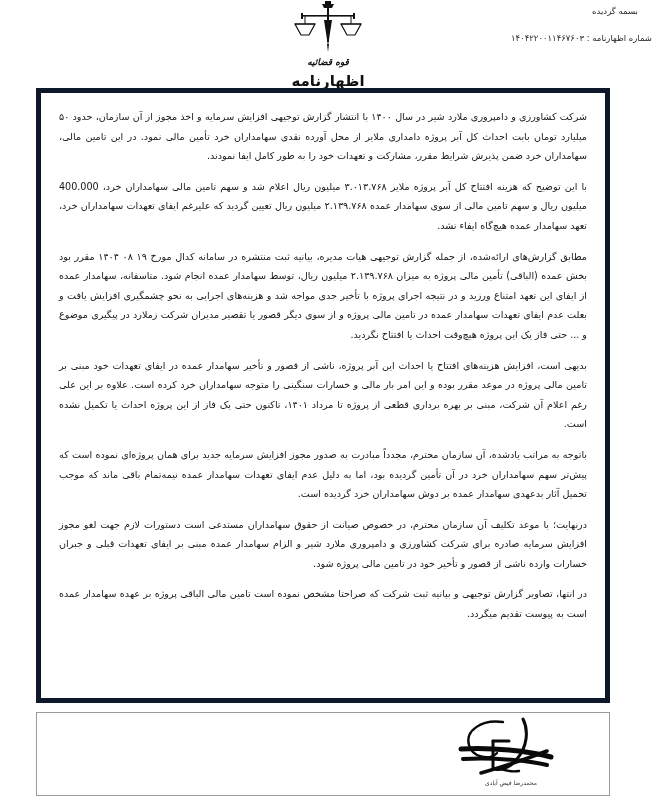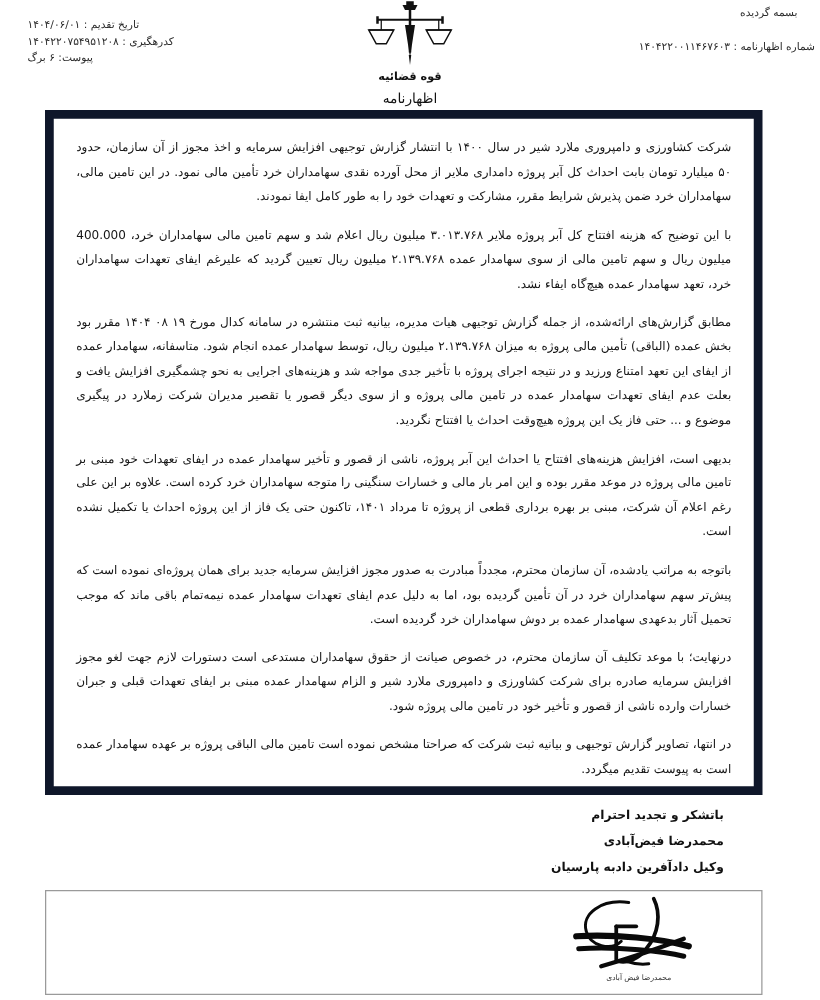--- a/index.html
+++ b/index.html
@@ -57,36 +57,37 @@
     margin: 0 auto;
     width: 120px;
     text-align: center;
   }
   .emblem-wrap svg { display: block; margin: 0 auto; }
   .emblem-label {
     font-size: 9px;
     font-weight: bold;
     margin-top: 1px;
     color: #111;
+    font-style: italic;
   }
   .emblem-sub {
-    font-size: 11px;
-    font-weight: normal;
+    font-size: 15px;
+    font-weight: bold;
     margin-top: 5px;
     color: #111;
   }
 
   
   .doc-box {
     position: absolute;
     top: 88px;
     right: 46px;
     left: 36px;
-    height: 548px;
-    border: 7px solid #0f172a;
+    height: 615px;
+    border: 5px solid #0f172a;
     box-sizing: border-box;
     padding: 14px 18px 6px 18px;
     background: #fff;
   }
   .para {
     font-size: 9.6px;
     line-height: 19.6px;
     text-align: justify;
     text-align-last: right;
     margin: 0 0 11px 0;
@@ -135,34 +136,20 @@
 
 <div class="header">
 
   <div class="basmala">بسمه گردیده</div>
 
   <div class="decl-no">
     <span>شماره اظهارنامه :</span>
     <span>۱۴۰۴۲۲۰۰۱۱۴۶۷۶۰۳</span>
   </div>
 
-  <div class="meta-left">
-    <div>
-      <span>تاریخ تقدیم :</span>
-      <span>۱۴۰۴/۰۶/۰۱</span>
-    </div>
-    <div>
-      <span>کدرهگیری :</span>
-      <span>۱۴۰۴۲۲۰۷۵۴۹۵۱۲۰۸</span>
-    </div>
-    <div>
-      <span>پیوست:</span>
-      <span>۶ برگ</span>
-    </div>
-  </div>
 
   <div class="emblem-wrap">
     <span>
       <svg width="74" height="56" viewBox="0 0 74 56">
 
         <path d="M34 1 h6 v3 h-6 z" fill="#111"></path>
         <path d="M31 4 h12 l-2 4 h-8 z" fill="#111"></path>
 
         <rect x="36" y="8" width="2" height="34" fill="#111"></rect>
 
@@ -191,25 +178,20 @@
 
 <div class="doc-box">
   <p class="para">شرکت کشاورزی و دامپروری ملارد شیر در سال ۱۴۰۰ با انتشار گزارش توجیهی افزایش سرمایه و اخذ مجوز از آن سازمان، حدود ۵۰ میلیارد تومان بابت احداث کل آبر پروژه دامداری ملایر از محل آورده نقدی سهامداران خرد تأمین مالی نمود. در این تامین مالی، سهامداران خرد ضمن پذیرش شرایط مقرر، مشارکت و تعهدات خود را به طور کامل ایفا نمودند.</p>
   <p class="para">با این توضیح که هزینه افتتاح کل آبر پروژه ملایر ۳.۰۱۳.۷۶۸ میلیون ریال اعلام شد و سهم تامین مالی سهامداران خرد، 400.000 میلیون ریال و سهم تامین مالی از سوی سهامدار عمده ۲.۱۳۹.۷۶۸ میلیون ریال تعیین گردید که علیرغم ایفای تعهدات سهامداران خرد، تعهد سهامدار عمده هیچ‌گاه ایفاء نشد.</p>
   <p class="para">مطابق گزارش‌های ارائه‌شده، از جمله گزارش توجیهی هیات مدیره، بیانیه ثبت منتشره در سامانه کدال مورخ ۱۹ ۰۸ ۱۴۰۴ مقرر بود بخش عمده (الباقی) تأمین مالی پروژه به میزان ۲.۱۳۹.۷۶۸ میلیون ریال، توسط سهامدار عمده انجام شود. متاسفانه، سهامدار عمده از ایفای این تعهد امتناع ورزید و در نتیجه اجرای پروژه با تأخیر جدی مواجه شد و هزینه‌های اجرایی به نحو چشمگیری افزایش یافت و بعلت عدم ایفای تعهدات سهامدار عمده در تامین مالی پروژه و از سوی دیگر قصور یا تقصیر مدیران شرکت زملارد در پیگیری موضوع و ... حتی فاز یک این پروژه هیچ‌وقت احداث یا افتتاح نگردید.</p>
   <p class="para">بدیهی است، افزایش هزینه‌های افتتاح یا احداث این آبر پروژه، ناشی از قصور و تأخیر سهامدار عمده در ایفای تعهدات خود مبنی بر تامین مالی پروژه در موعد مقرر بوده و این امر بار مالی و خسارات سنگینی را متوجه سهامداران خرد کرده است. علاوه بر این علی رغم اعلام آن شرکت، مبنی بر بهره برداری قطعی از پروژه تا مرداد ۱۴۰۱، تاکنون حتی یک فاز از این پروژه احداث یا تکمیل نشده است.</p>
   <p class="para">باتوجه به مراتب یادشده، آن سازمان محترم، مجدداً مبادرت به صدور مجوز افزایش سرمایه جدید برای همان پروژه‌ای نموده است که پیش‌تر سهم سهامداران خرد در آن تأمین گردیده بود، اما به دلیل عدم ایفای تعهدات سهامدار عمده نیمه‌تمام باقی ماند که موجب تحمیل آثار بدعهدی سهامدار عمده  بر دوش سهامداران خرد گردیده است.</p>
   <p class="para">درنهایت؛ با موعد تکلیف آن سازمان محترم، در خصوص صیانت از حقوق سهامداران مستدعی است دستورات لازم جهت  لغو مجوز افزایش سرمایه صادره برای شرکت کشاورزی و دامپروری ملارد شیر و الزام سهامدار عمده مبنی بر ایفای تعهدات قبلی و جبران خسارات وارده ناشی از قصور و تأخیر خود در تامین مالی پروژه شود.</p>
   <p class="para">در انتها، تصاویر گزارش توجیهی و بیانیه ثبت شرکت که صراحتا مشخص نموده است تامین مالی الباقی پروژه بر عهده سهامدار عمده است به پیوست تقدیم میگردد.</p>
 
-  <div class="sign-block">
-    <div class="sign-line">باتشکر و تجدید احترام</div>
-    <div class="sign-line">محمدرضا فیض‌آبادی</div>
-    <div class="sign-line">وکیل دادآفرین دادبه پارسیان</div>
-  </div>
 </div>
 
 <div class="sig-box">
   <div class="sig-inner">
     <span>
       <svg width="120" height="62" viewBox="0 0 120 62">
         <g fill="none" stroke="#0a0a0a" stroke-linecap="round">
           <path d="M52 5 C 30 2, 14 14, 18 28 C 21 40, 38 44, 46 36" stroke-width="2.4"></path>
           <path d="M72 2 C 78 14, 76 30, 66 42 C 60 50, 50 54, 44 52" stroke-width="3"></path>
           <path d="M10 32 C 40 30, 78 34, 100 40" stroke-width="5"></path>

